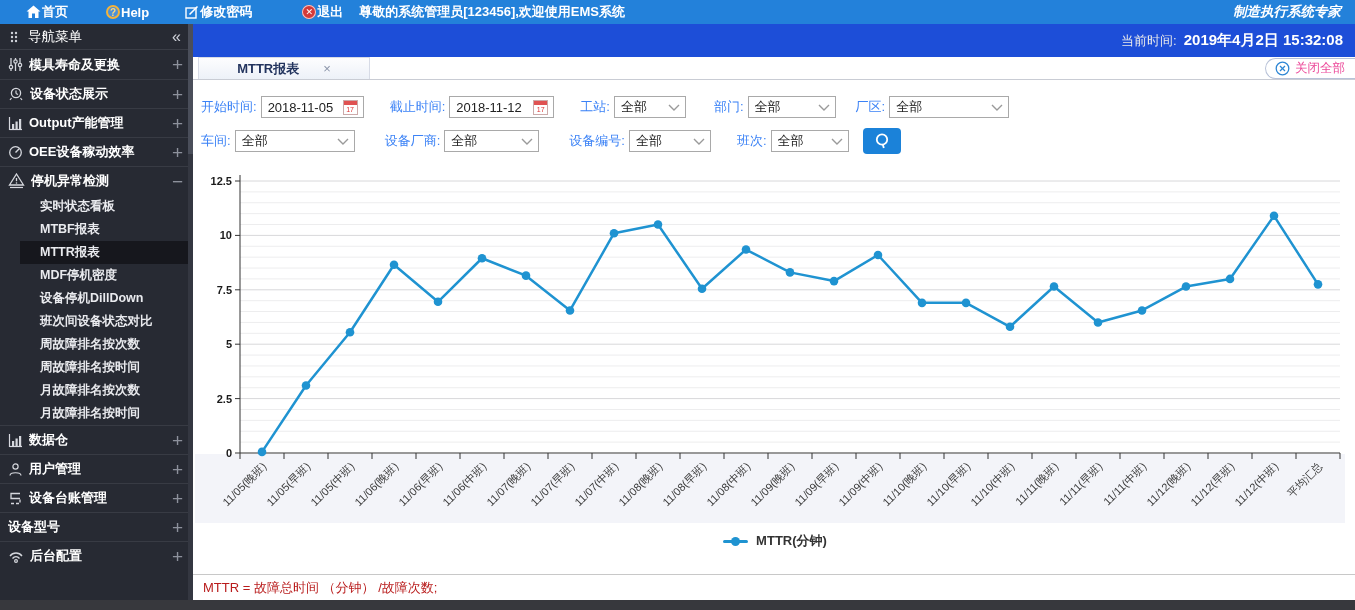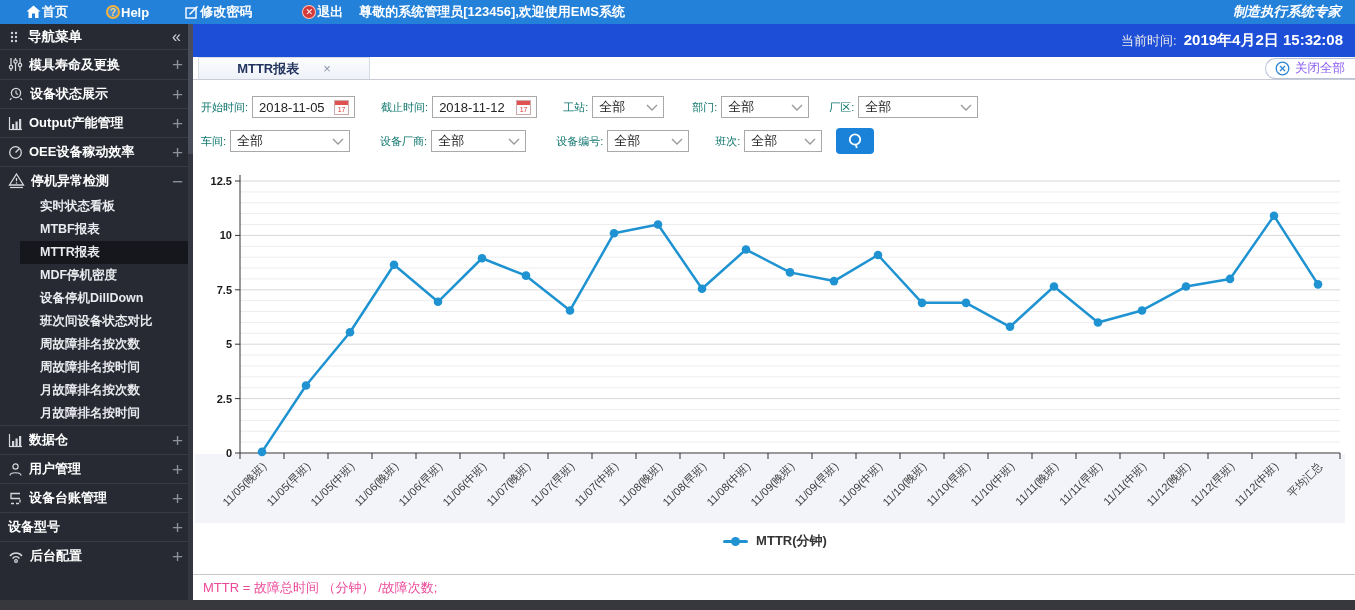--- a/index.html
+++ b/index.html
@@ -24,21 +24,21 @@
   .exit-circ { width:14px; height:14px; border-radius:50%; background:#d43a3a;
     box-shadow:0 0 0 1px #f2caca inset; color:#fff; font-size:9px; font-weight:700;
     display:flex; align-items:center; justify-content:center; }
   
   .sidebar { position:absolute; left:0; top:24px; width:193px; bottom:10px;
     background:#272a33; color:#fff; overflow:hidden; }
   .sb-scroll { position:absolute; right:0; top:0; bottom:0; width:5px; background:#343741; }
   .sb-thumb { position:absolute; right:0; top:0; width:5px; height:130px; background:#4a4e5a; }
   .sb-header { height:26px; display:flex; align-items:center; padding:0 12px 0 10px;
     border-bottom:1px solid #3a3d46; }
-  .sb-title { font-size:13.5px; font-weight:700; margin-left:10px; }
+  .sb-title { font-size:13.5px; font-weight:400; margin-left:10px; }
   .sb-collapse { margin-left:auto; color:#cfd2da; font-size:16px; cursor:pointer; }
   .nav-group { display:flex; align-items:center; height:29px; padding:0 10px 0 8px;
     border-top:1px solid #383b44; cursor:pointer; }
   .nav-group:first-child { border-top:none; }
   .nav-ico { display:flex; align-items:center; margin-right:6px; color:#d6d8de; }
   .nav-label { font-size:13px; font-weight:700; color:#fff; flex:1;
     white-space:nowrap; overflow:hidden; }
   .expander { margin-left:auto; color:#8d919c; font-size:19px; font-weight:300;
     line-height:1; cursor:pointer; }
   .submenu { }
@@ -54,25 +54,25 @@
   .time-value { color:#fff; font-size:15px; font-weight:700; }
   .tabrow { position:relative; height:23px; background:#fff;
     border-bottom:1px solid #c9ccd4; display:flex; align-items:stretch; padding-left:5px; }
   .tab { width:172px; display:flex; align-items:center; justify-content:center;
     background:linear-gradient(#fdfdfe,#edf1f8); border:1px solid #d7dbe6; border-bottom:none;
     font-weight:700; font-size:13px; color:#23345e; cursor:pointer; }
   .tab-x { margin-left:24px; color:#8a94a8; font-weight:400; font-size:13px; cursor:pointer; }
   .close-all { position:absolute; right:0; top:1px; height:21px; display:flex;
     align-items:center; gap:5px; padding:0 10px 0 9px; border:1px solid #b8c2d8;
     border-right:none; border-radius:11px 0 0 11px; background:#fff; font-size:12.5px;
-    color:#8b5cf6; cursor:pointer; }
+    color:#ec4899; cursor:pointer; }
   
   .filters { padding:14px 0 0 8px; }
   .frow { display:flex; align-items:center; height:26px; margin-bottom:8px; }
-  .flabel { font-size:11px; color:#0f766e; margin-right:4px; white-space:nowrap; }
+  .flabel { font-size:13px; color:#3b82f6; margin-right:4px; white-space:nowrap; }
   .fctl { height:22px; border:1px solid #a9a9a9; background:#fff; display:flex;
     align-items:center; font-size:13px; color:#222; padding:0 5px 0 6px; cursor:pointer; }
   .fval { flex:1; text-align:left; white-space:nowrap; overflow:hidden; }
   .cal-icon { width:15px; height:15px; margin-left:4px; border:1px solid #caa; background:#fff;
     position:relative; display:inline-block; }
   .cal-top { position:absolute; left:0; right:0; top:0; height:4px; background:#e05252; display:block; }
   .cal-num { position:absolute; left:0; right:0; bottom:0; top:4px; font-style:normal;
     font-size:7px; color:#d33; text-align:center; line-height:9px; display:block; }
   .chev { margin-left:6px; flex:none; }
   .search-btn { width:38px; height:26px; margin-left:14px; background:#1b82d9;
@@ -80,21 +80,21 @@
     cursor:pointer; }
   
   .chart-wrap { margin:12px 0 0 2px; }
   .legend-row { display:flex; justify-content:center; align-items:center; gap:8px;
     height:24px; margin-top:2px; cursor:pointer; }
   .legend-marker { width:25px; height:3px; background:#1f93d1; border-radius:2px; position:relative; }
   .legend-marker::after { content:''; position:absolute; left:50%; top:50%; width:9px; height:9px;
     margin:-4.5px 0 0 -4.5px; border-radius:50%; background:#1f93d1; }
   .legend-label { font-size:13px; font-weight:700; color:#333; }
   .formula-bar { position:absolute; left:0; right:0; bottom:0; height:26px; line-height:25px;
-    background:#fff; border-top:1px solid #c8c8c8; padding-left:10px; font-size:13px; color:#ec4899; }
+    background:#fff; border-top:1px solid #c8c8c8; padding-left:10px; font-size:13px; color:#b91c1c; }
   .bottom-strip { position:absolute; left:0; right:0; bottom:0; height:10px; background:#37383d; }
 </style>
 </head>
 <body>
 
 <div class="topbar">
   <div class="tb-item tb-home">
     <svg width="15" height="14" viewBox="0 0 15 14">
       <polygon points="7.5,0.5 14.5,6.5 12.5,6.5 12.5,13 9,13 9,8.5 6,8.5 6,13 2.5,13 2.5,6.5 0.5,6.5" fill="#ffffff"></polygon>
     </svg>

